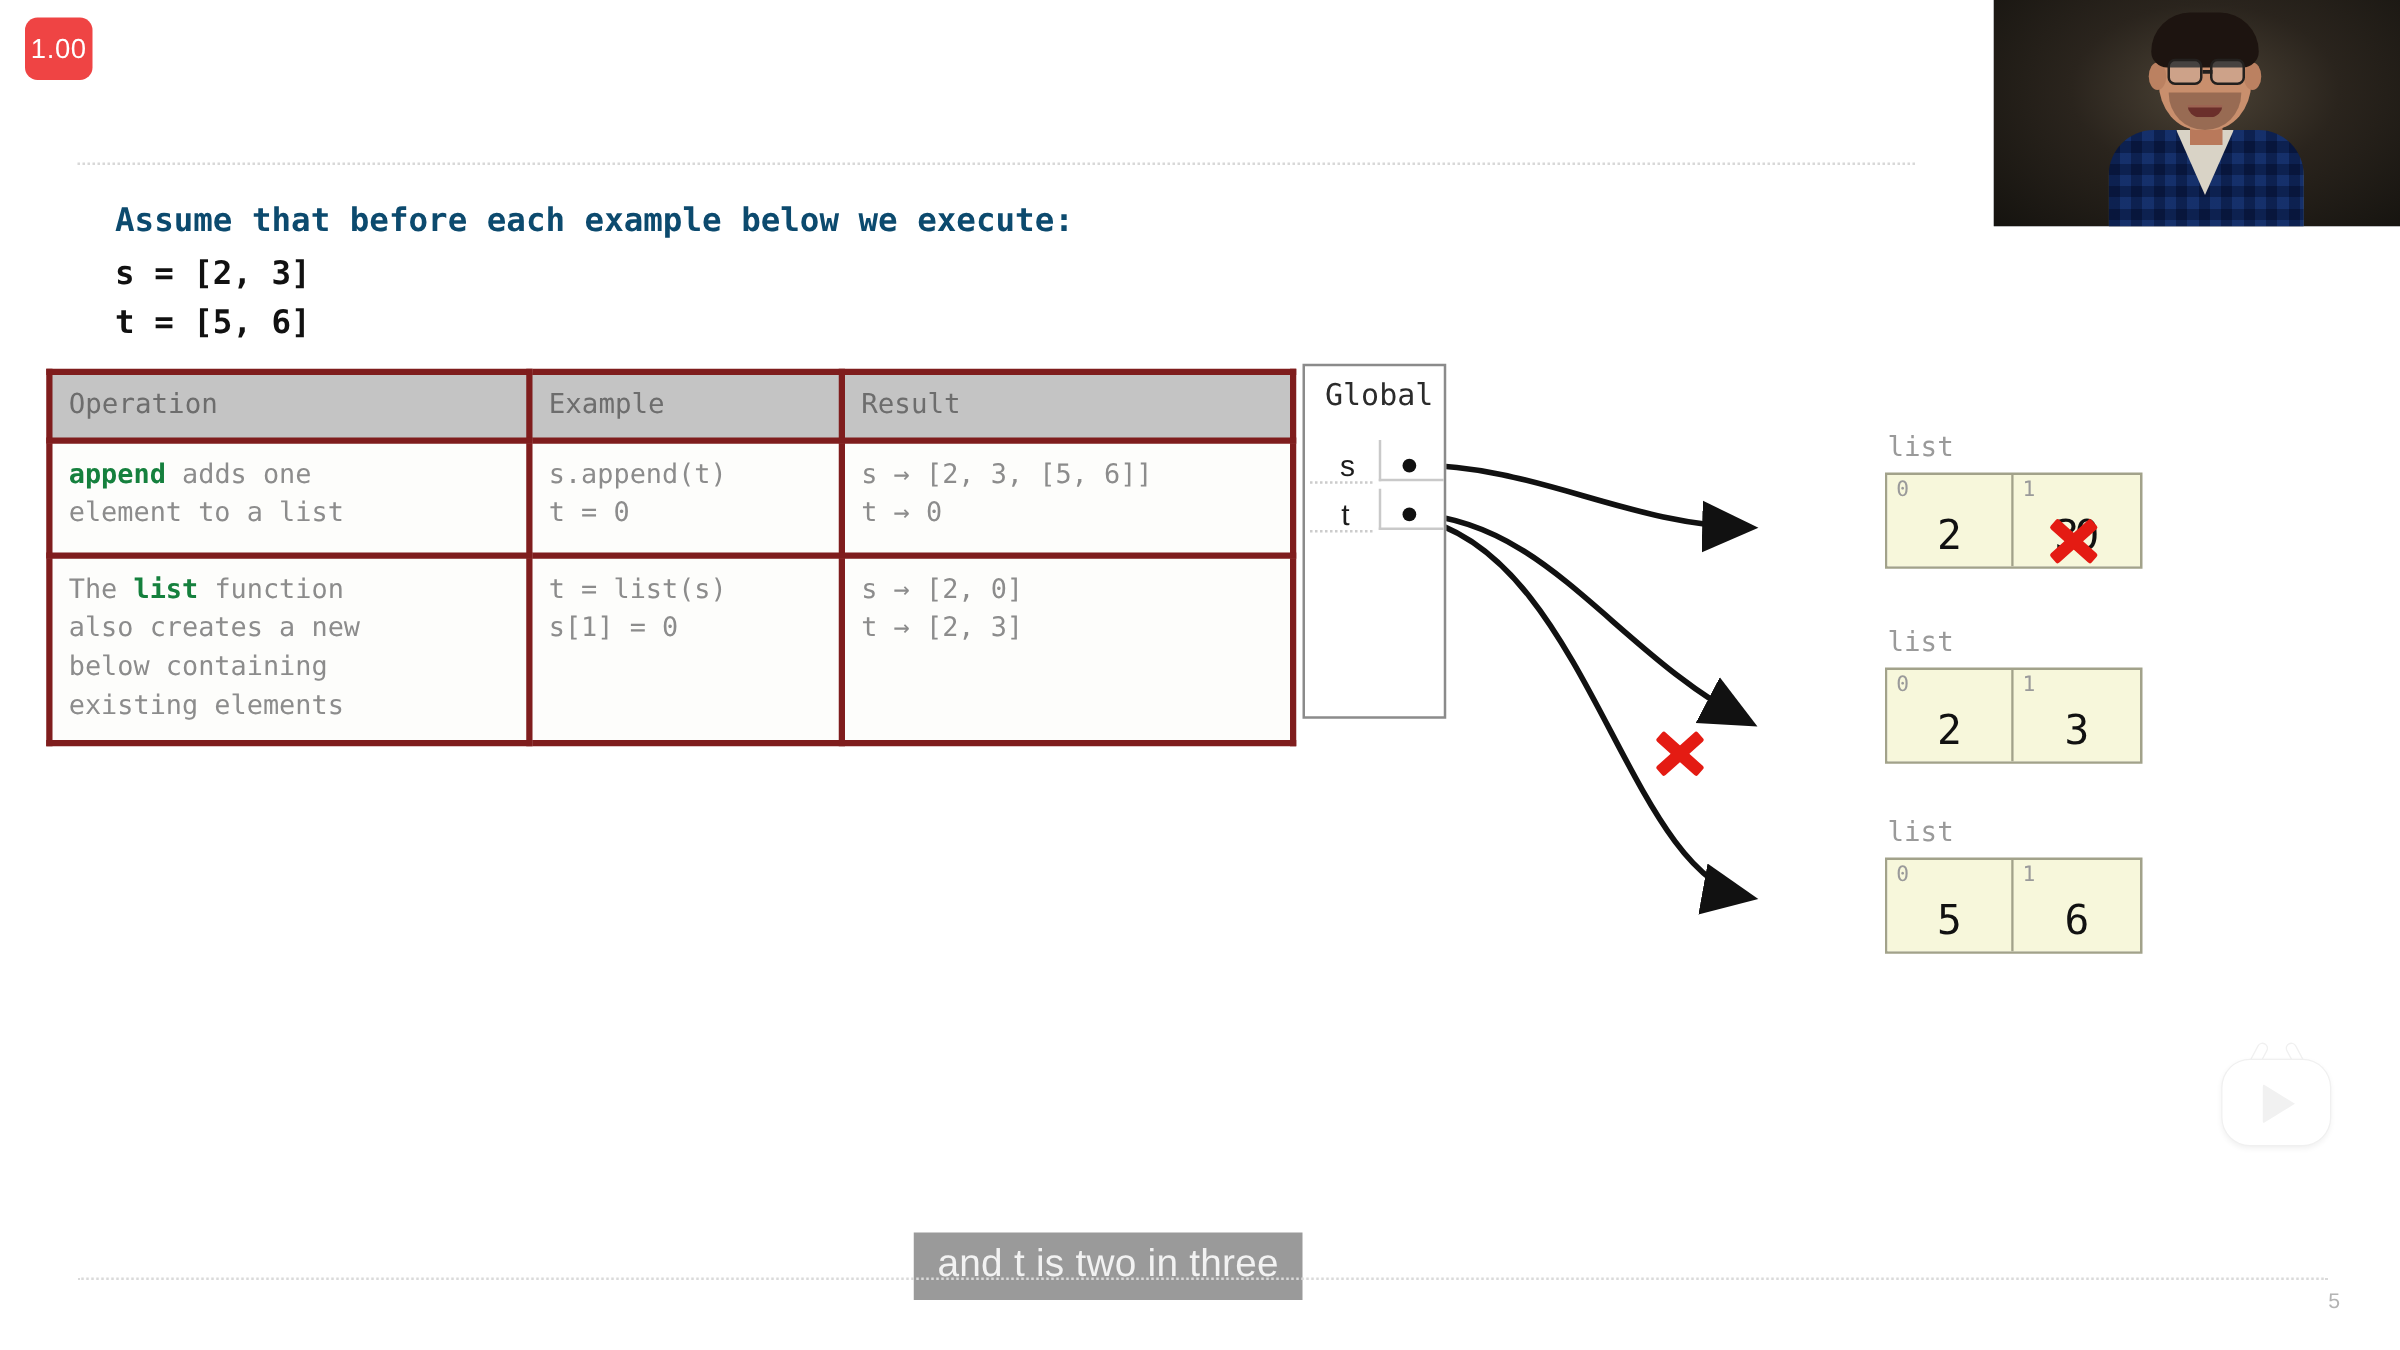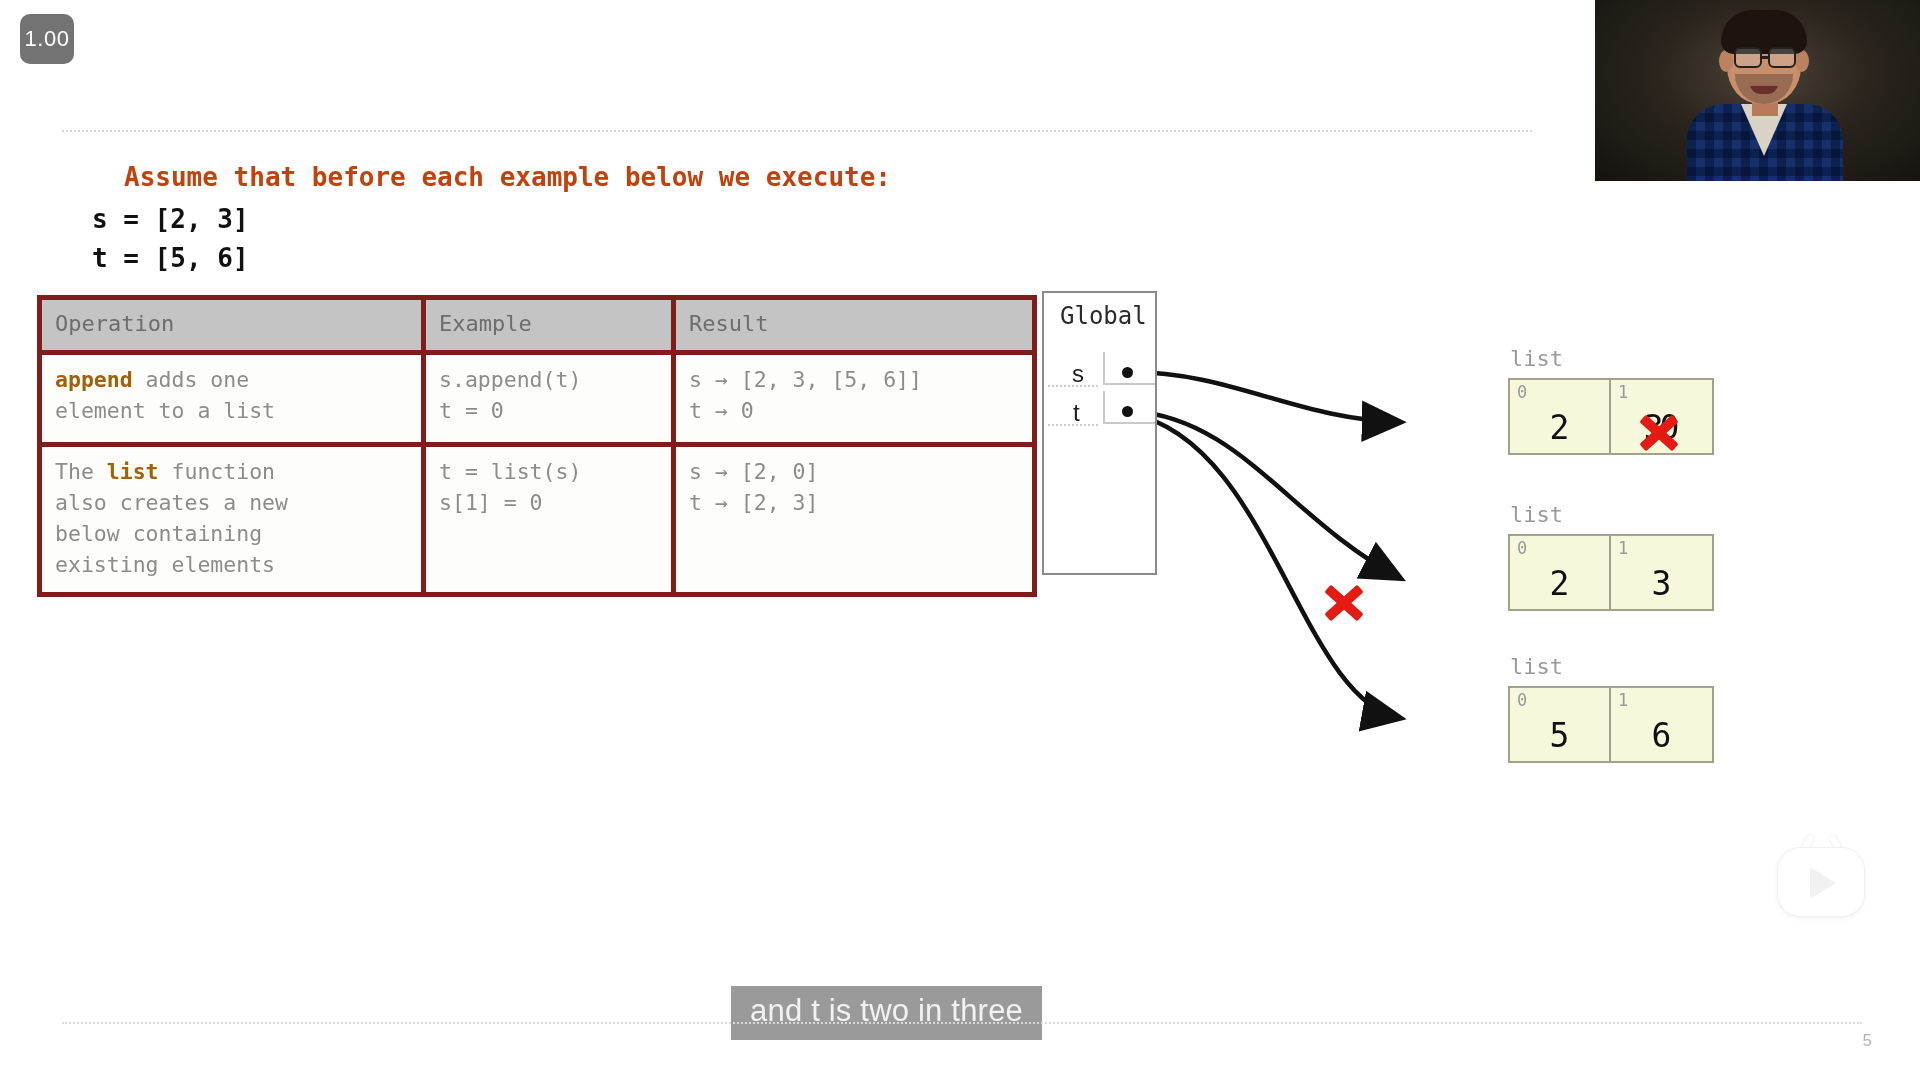--- a/index.html
+++ b/index.html
@@ -8,21 +8,21 @@
     background: #ffffff;
     font-family: "Liberation Sans", sans-serif;
     overflow: hidden;
   }
   #stage { position: relative; width: 1920px; height: 1080px; background:#fff; }
 
   
   .speed-badge {
     position: absolute; left: 20px; top: 14px;
     width: 54px; height: 50px;
-    background: #737373; border-radius: 10px;
+    background: #ef4444; border-radius: 10px;
     color: #ffffff; font-size: 22px;
     display: flex; align-items: center; justify-content: center;
     letter-spacing: .5px;
   }
 
   
   .webcam {
     position: absolute; right: 0; top: 0;
     width: 325px; height: 181px;
     background: #1a1e24;
@@ -62,22 +62,22 @@
   }
   .title-rule {
     position: absolute; left: 62px; top: 130px; width: 1470px; height: 0;
     border-bottom: 2px dotted #d8d8d8;
   }
 
   
   .assume {
     position: absolute; left: 92px; top: 158px;
     font-family: "DejaVu Sans Mono", monospace;
-    font-size: 26px; color: #c2410c; font-weight: 700;
-    line-height: 39px; white-space: pre; margin-left: 32px;
+    font-size: 26px; color: #0c4a6e; font-weight: 700;
+    line-height: 39px; white-space: pre;
   }
   .assume-code {
     position: absolute; left: 92px; top: 200px;
     font-family: "DejaVu Sans Mono", monospace;
     font-size: 26px; color: #111; font-weight: 700;
     line-height: 39px; white-space: pre;
   }
 
   
   .tbl {
@@ -99,21 +99,21 @@
     white-space: pre-wrap;
   }
   .tbl th {
     background: #c4c4c4; color: #6d6d6d;
     font-size: 22px; padding: 8px 13px 11px 13px;
   }
   .tbl td { background: #fdfdfb; }
   .col-op { width: 384px; }
   .col-ex { width: 250px; margin-top: 26px; }
   .col-res { width: 361px; }
-  .tbl td b { font-weight: 700; color: #a16207; }
+  .tbl td b { font-weight: 700; color: #15803d; }
   .r1 td { height: 92px; }
   .r2 td { height: 124px; }
   .r3 td { height: 154px; }
   .r4 td { height: 124px; }
 
   
   .global-frame {
     position: absolute; left: 1042px; top: 291px;
     width: 115px; height: 284px;
     border: 2px solid #8b8b8b; background: #fff;

